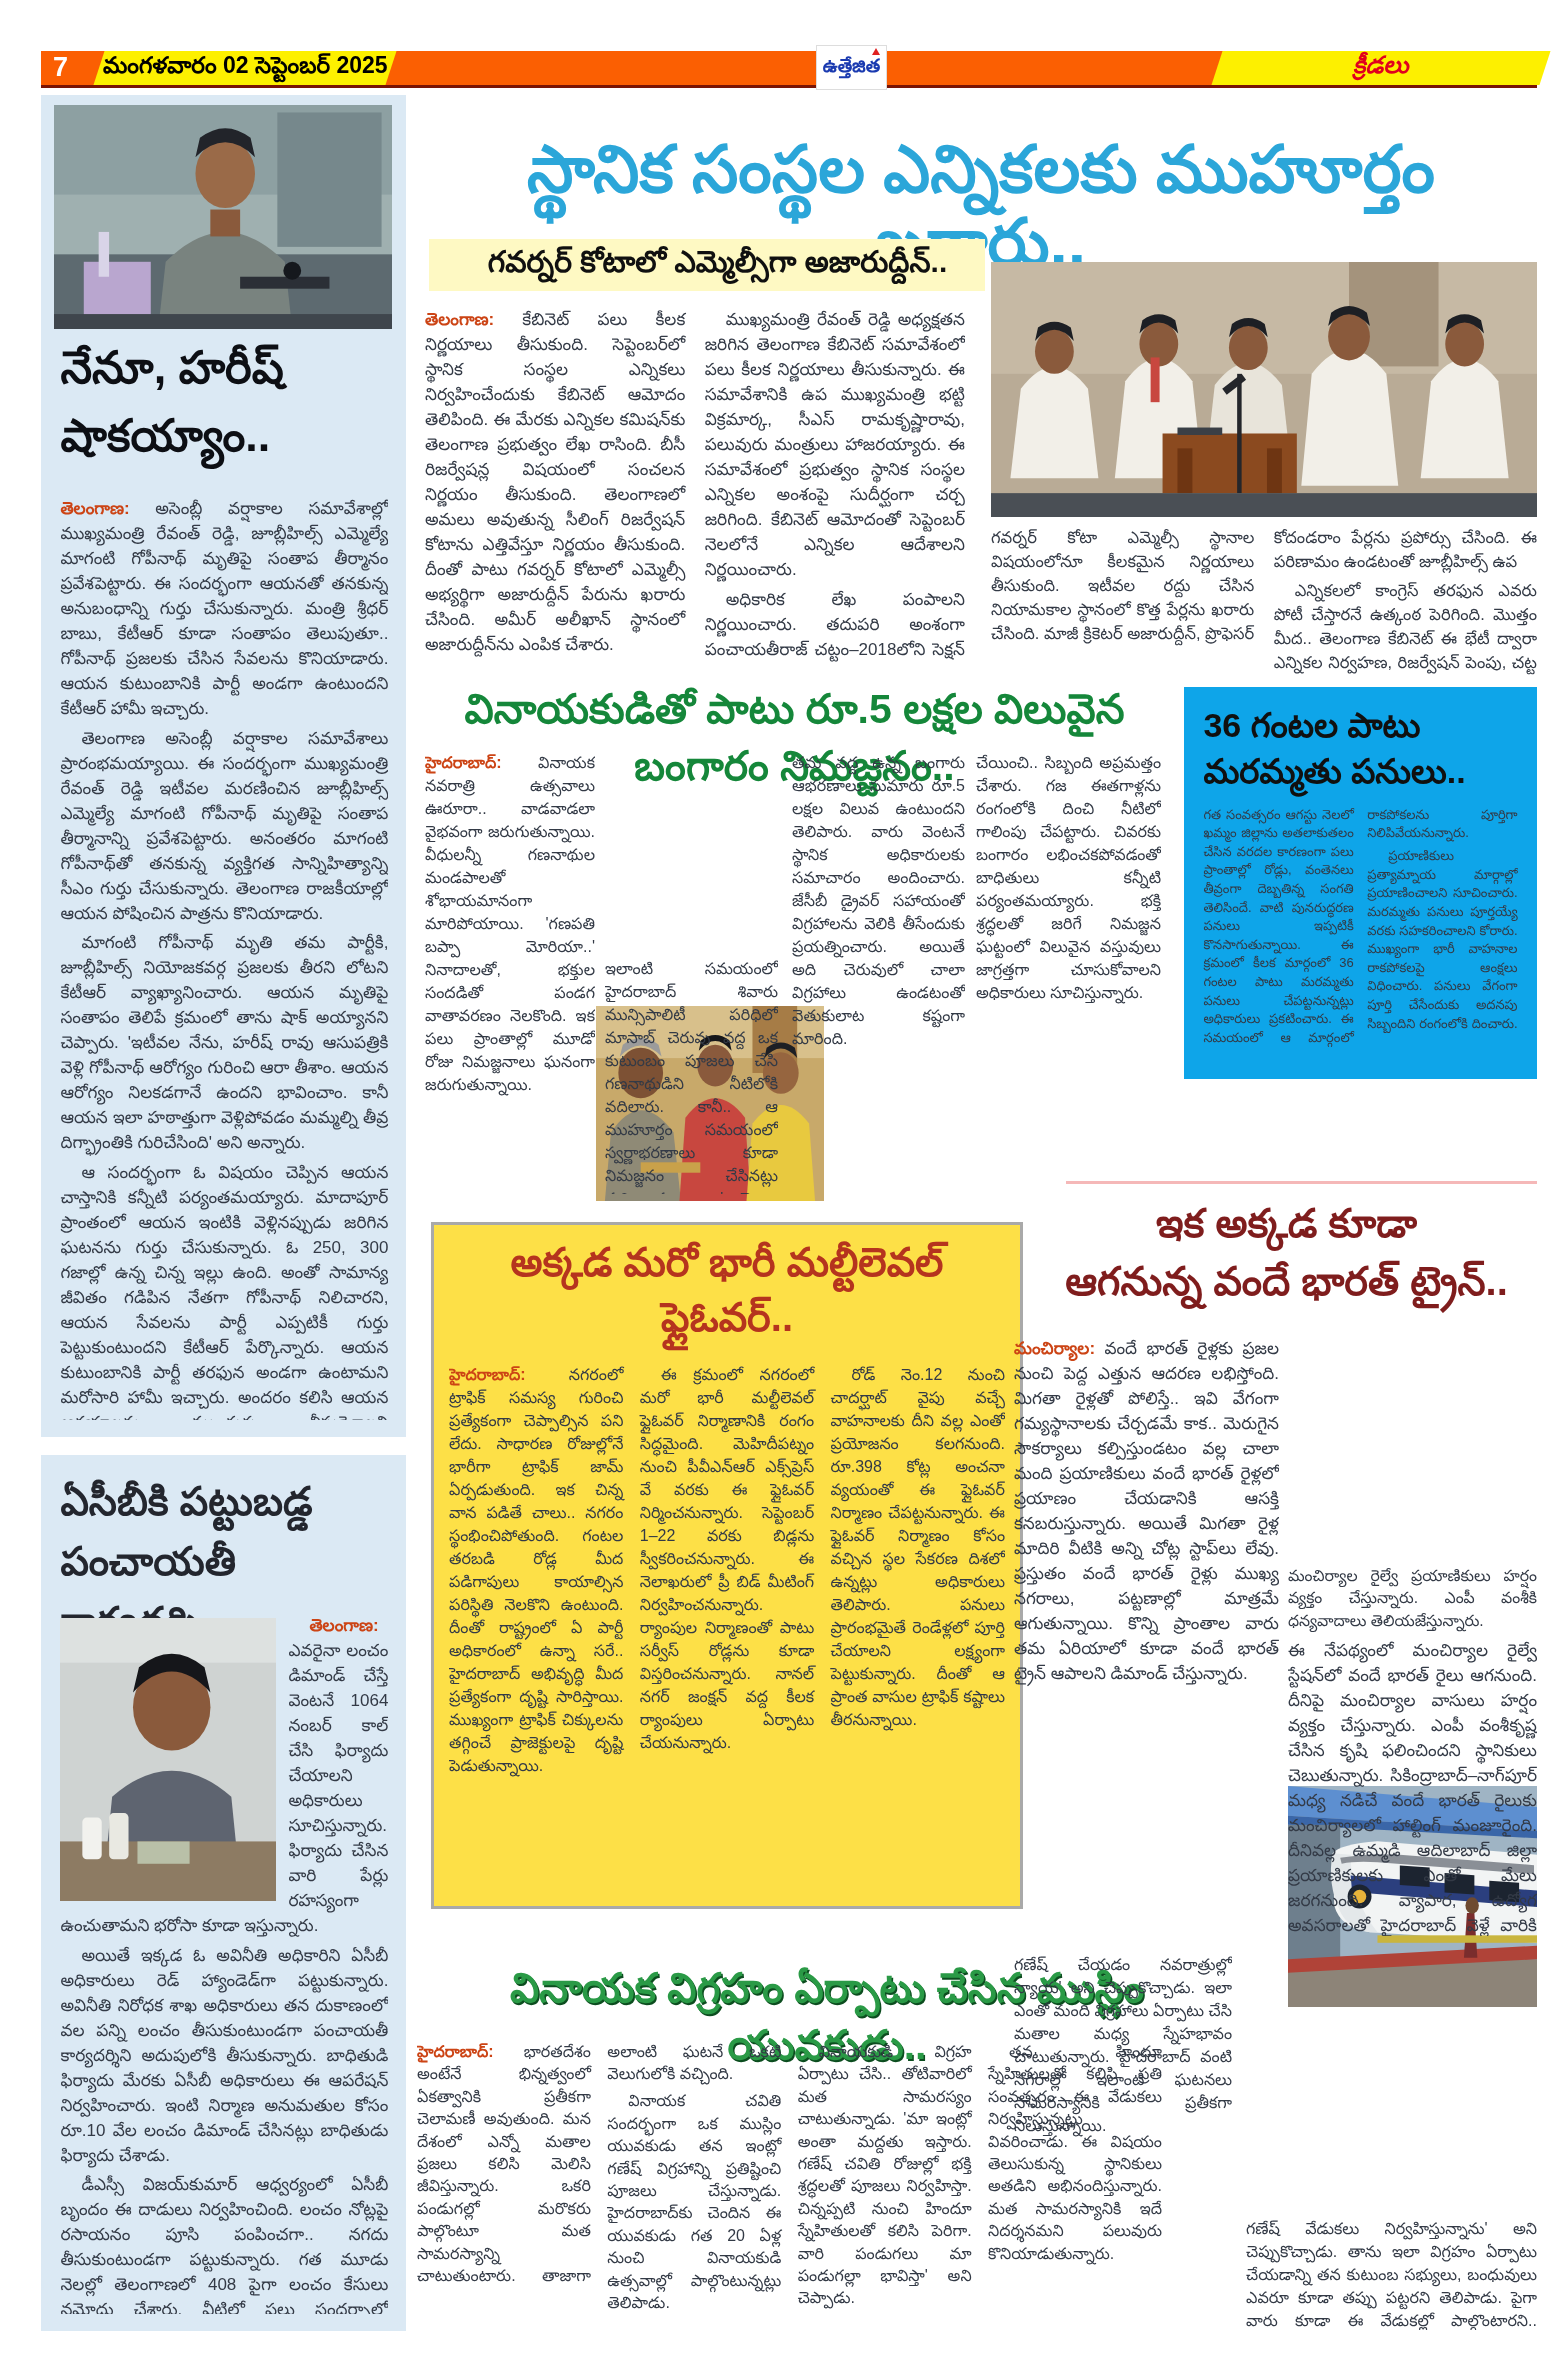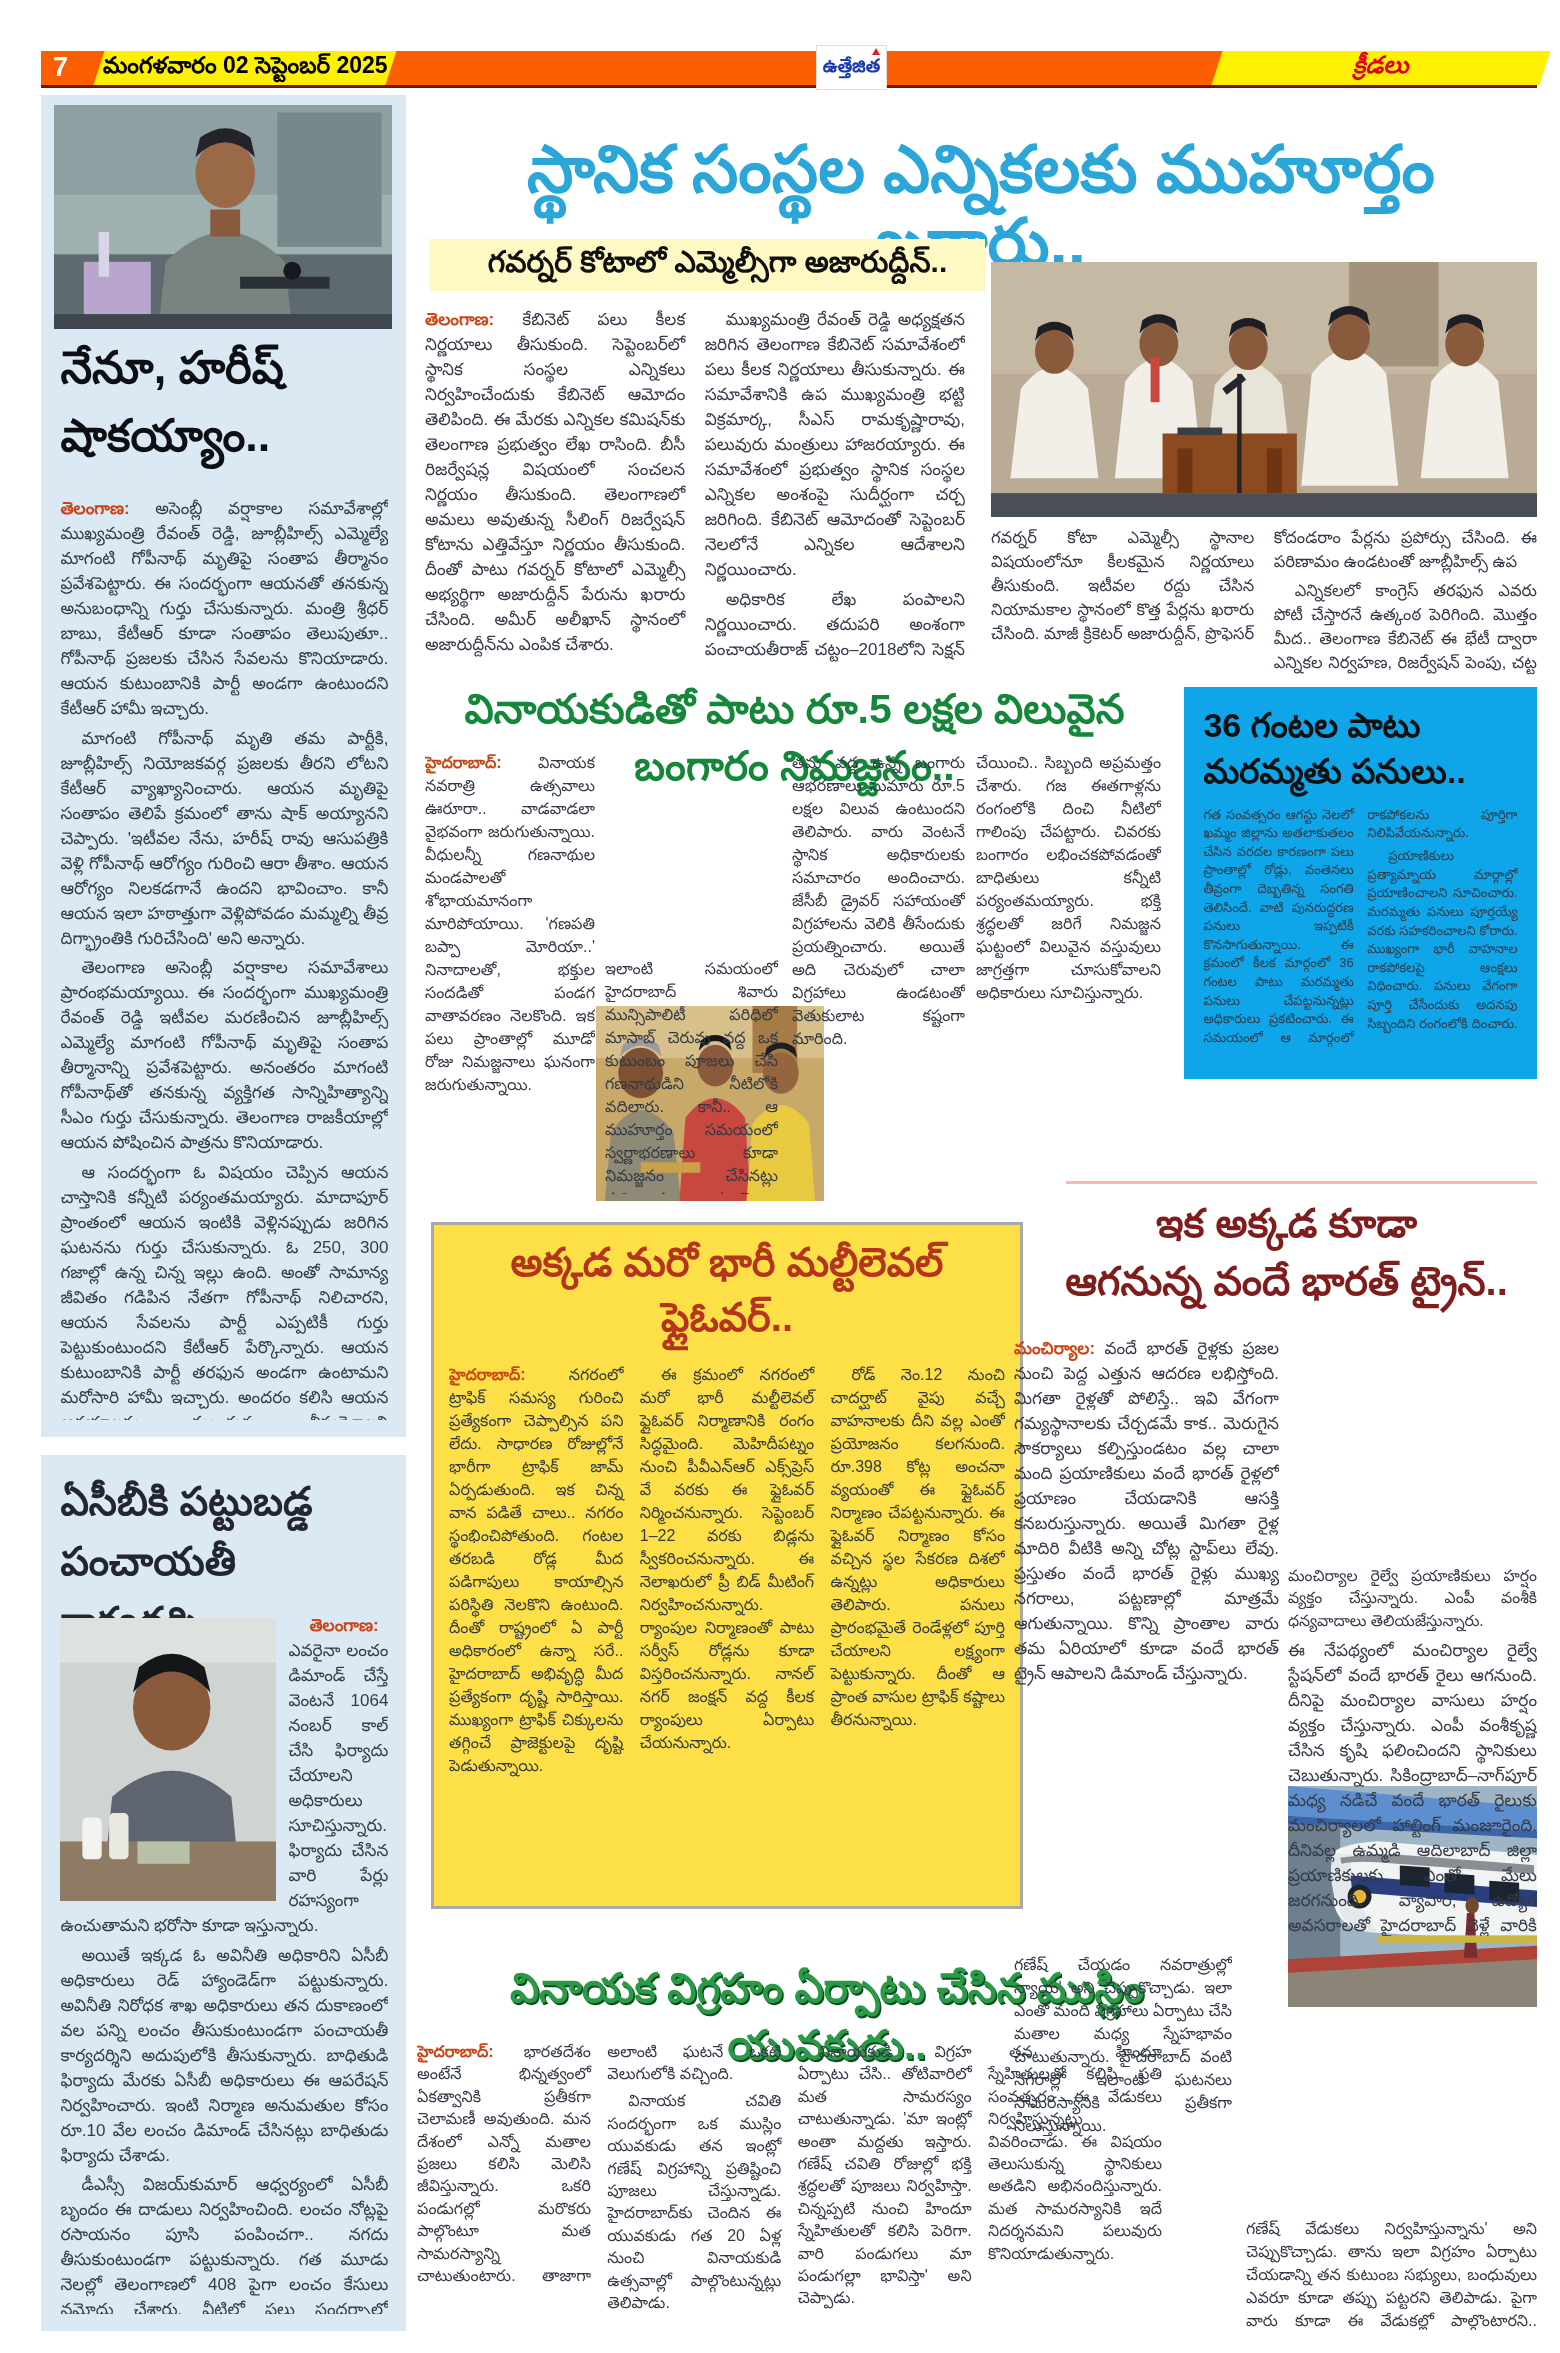--- a/index.html
+++ b/index.html
@@ -132,22 +132,22 @@
         <rect x="40" y="210" width="90" height="90" fill="#b9a6cf"></rect>
         <rect x="60" y="170" width="14" height="60" fill="#d9d4e8"></rect>
         <rect x="250" y="230" width="120" height="16" fill="#2b2f36"></rect>
         <circle cx="320" cy="222" r="12" fill="#15181d"></circle>
         <rect x="0" y="280" width="454" height="20" fill="#3f464d"></rect>
       </svg>
     </div>
     <h2>నేనూ, హరీష్ షాకయ్యాం..</h2>
     <div class="body-txt">
       <p><span class="dateline">తెలంగాణ:</span> <span>అసెంబ్లీ వర్షాకాల సమావేశాల్లో ముఖ్యమంత్రి రేవంత్ రెడ్డి, జూబ్లీహిల్స్ ఎమ్మెల్యే మాగంటి గోపీనాథ్ మృతిపై సంతాప తీర్మానం ప్రవేశపెట్టారు. ఈ సందర్భంగా ఆయనతో తనకున్న అనుబంధాన్ని గుర్తు చేసుకున్నారు. మంత్రి శ్రీధర్ బాబు, కేటీఆర్ కూడా సంతాపం తెలుపుతూ.. గోపీనాథ్ ప్రజలకు చేసిన సేవలను కొనియాడారు. ఆయన కుటుంబానికి పార్టీ అండగా ఉంటుందని కేటీఆర్ హామీ ఇచ్చారు.</span></p>
+      <p>తెలంగాణ అసెంబ్లీ వర్షాకాల సమావేశాలు ప్రారంభమయ్యాయి. ఈ సందర్భంగా ముఖ్యమంత్రి రేవంత్ రెడ్డి ఇటీవల మరణించిన జూబ్లీహిల్స్ ఎమ్మెల్యే మాగంటి గోపీనాథ్ మృతిపై సంతాప తీర్మానాన్ని ప్రవేశపెట్టారు. అనంతరం మాగంటి గోపీనాథ్‌తో తనకున్న వ్యక్తిగత సాన్నిహిత్యాన్ని సీఎం గుర్తు చేసుకున్నారు. తెలంగాణ రాజకీయాల్లో ఆయన పోషించిన పాత్రను కొనియాడారు.</p>
       <p>మాగంటి గోపీనాథ్ మృతి తమ పార్టీకి, జూబ్లీహిల్స్ నియోజకవర్గ ప్రజలకు తీరని లోటని కేటీఆర్ వ్యాఖ్యానించారు. ఆయన మృతిపై సంతాపం తెలిపే క్రమంలో తాను షాక్ అయ్యానని చెప్పారు. 'ఇటీవల నేను, హరీష్ రావు ఆసుపత్రికి వెళ్లి గోపీనాథ్ ఆరోగ్యం గురించి ఆరా తీశాం. ఆయన ఆరోగ్యం నిలకడగానే ఉందని భావించాం. కానీ ఆయన ఇలా హఠాత్తుగా వెళ్లిపోవడం మమ్మల్ని తీవ్ర దిగ్భ్రాంతికి గురిచేసింది' అని అన్నారు.</p>
-      <p>తెలంగాణ అసెంబ్లీ వర్షాకాల సమావేశాలు ప్రారంభమయ్యాయి. ఈ సందర్భంగా ముఖ్యమంత్రి రేవంత్ రెడ్డి ఇటీవల మరణించిన జూబ్లీహిల్స్ ఎమ్మెల్యే మాగంటి గోపీనాథ్ మృతిపై సంతాప తీర్మానాన్ని ప్రవేశపెట్టారు. అనంతరం మాగంటి గోపీనాథ్‌తో తనకున్న వ్యక్తిగత సాన్నిహిత్యాన్ని సీఎం గుర్తు చేసుకున్నారు. తెలంగాణ రాజకీయాల్లో ఆయన పోషించిన పాత్రను కొనియాడారు.</p>
       <p>ఆ సందర్భంగా ఓ విషయం చెప్పిన ఆయన చాస్తానికి కన్నీటి పర్యంతమయ్యారు. మాదాపూర్ ప్రాంతంలో ఆయన ఇంటికి వెళ్లినప్పుడు జరిగిన ఘటనను గుర్తు చేసుకున్నారు. ఓ 250, 300 గజాల్లో ఉన్న చిన్న ఇల్లు ఉంది. అంతో సామాన్య జీవితం గడిపిన నేతగా గోపీనాథ్ నిలిచారని, ఆయన సేవలను పార్టీ ఎప్పటికీ గుర్తు పెట్టుకుంటుందని కేటీఆర్ పేర్కొన్నారు. ఆయన కుటుంబానికి పార్టీ తరఫున అండగా ఉంటామని మరోసారి హామీ ఇచ్చారు. అందరం కలిసి ఆయన ఆశయాలను ముందుకు తీసుకెళ్లాలని పిలుపునిచ్చారు.</p>
     </div>
   </div>
 
   <div class="panel-blue p2">
     <h2>ఏసీబీకి పట్టుబడ్డ పంచాయతీ కార్యదర్శి..</h2>
     <div class="body-wrap body-txt">
       <div class="photo">
         <svg viewBox="0 0 290 380" preserveAspectRatio="none">
           <rect width="290" height="380" fill="#cfd3d2"></rect>

